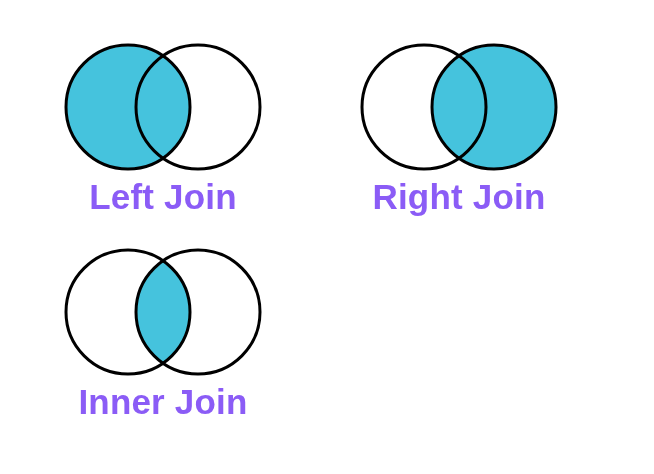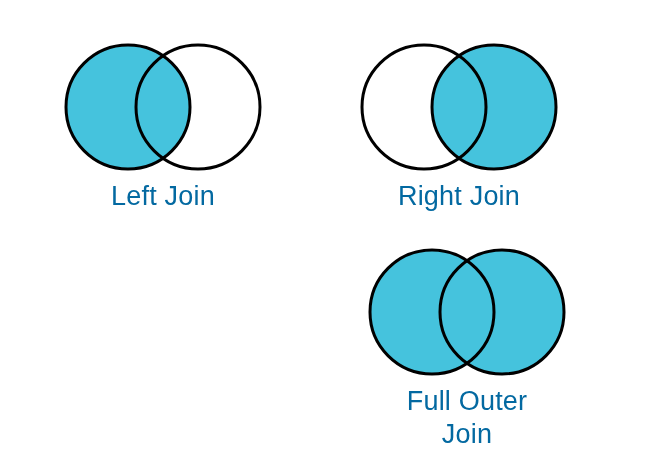--- a/index.html
+++ b/index.html
@@ -25,24 +25,24 @@
     position: absolute;
   }
   .venn-svg {
     display: block;
   }
   .venn-label {
     position: absolute;
     width: 100%;
     text-align: center;
     font-family: "Liberation Sans", sans-serif;
-    font-weight: normal;
-    font-size: 27px;
+    font-weight: bold;
+    font-size: 35px;
     line-height: 33px;
-    color: #0369a1;
+    color: #8b5cf6;
     letter-spacing: 0.2px;
     white-space: pre-line;
   }
   
   #panel-left-join   { left: 28px;  top: 40px;  width: 270px; height: 200px; }
   #panel-right-join  { left: 324px; top: 40px;  width: 270px; height: 200px; }
   #panel-inner-join  { left: 28px;  top: 245px; width: 270px; height: 200px; }
   #panel-full-outer-join { left: 332px; top: 245px; width: 270px; height: 230px; }
 
   #panel-left-join .venn-label,
@@ -91,33 +91,32 @@
       <circle cx="170" cy="67" r="62" fill="#45c3dd"></circle>
       <g clip-path="url(#clipL-right-join)">
         <circle cx="170" cy="67" r="62" fill="#45c3dd"></circle>
       </g>
       <circle cx="100" cy="67" r="62" fill="none" stroke="#000000" stroke-width="3"></circle>
       <circle cx="170" cy="67" r="62" fill="none" stroke="#000000" stroke-width="3"></circle>
     </svg>
     <div class="venn-label">Right Join</div>
   </div>
 
-
-  <div class="panel" id="panel-full-outer-join">
+  <div class="panel" id="panel-inner-join">
     <svg class="venn-svg" width="270" height="134" viewBox="0 0 270 134">
       <defs>
-        <clipPath id="clipL-full-outer-join">
+        <clipPath id="clipL-inner-join">
             <circle cx="100" cy="67" r="62"></circle>
           </clipPath>
       </defs>
-      <circle cx="100" cy="67" r="62" fill="#45c3dd"></circle>
-      <circle cx="170" cy="67" r="62" fill="#45c3dd"></circle>
-      <g clip-path="url(#clipL-full-outer-join)">
+      <circle cx="100" cy="67" r="62" fill="#ffffff"></circle>
+      <circle cx="170" cy="67" r="62" fill="#ffffff"></circle>
+      <g clip-path="url(#clipL-inner-join)">
         <circle cx="170" cy="67" r="62" fill="#45c3dd"></circle>
       </g>
       <circle cx="100" cy="67" r="62" fill="none" stroke="#000000" stroke-width="3"></circle>
       <circle cx="170" cy="67" r="62" fill="none" stroke="#000000" stroke-width="3"></circle>
     </svg>
-    <div class="venn-label">Full Outer
-Join</div>
+    <div class="venn-label">Inner Join</div>
   </div>
+
 
 </div>
 
 </body></html>

